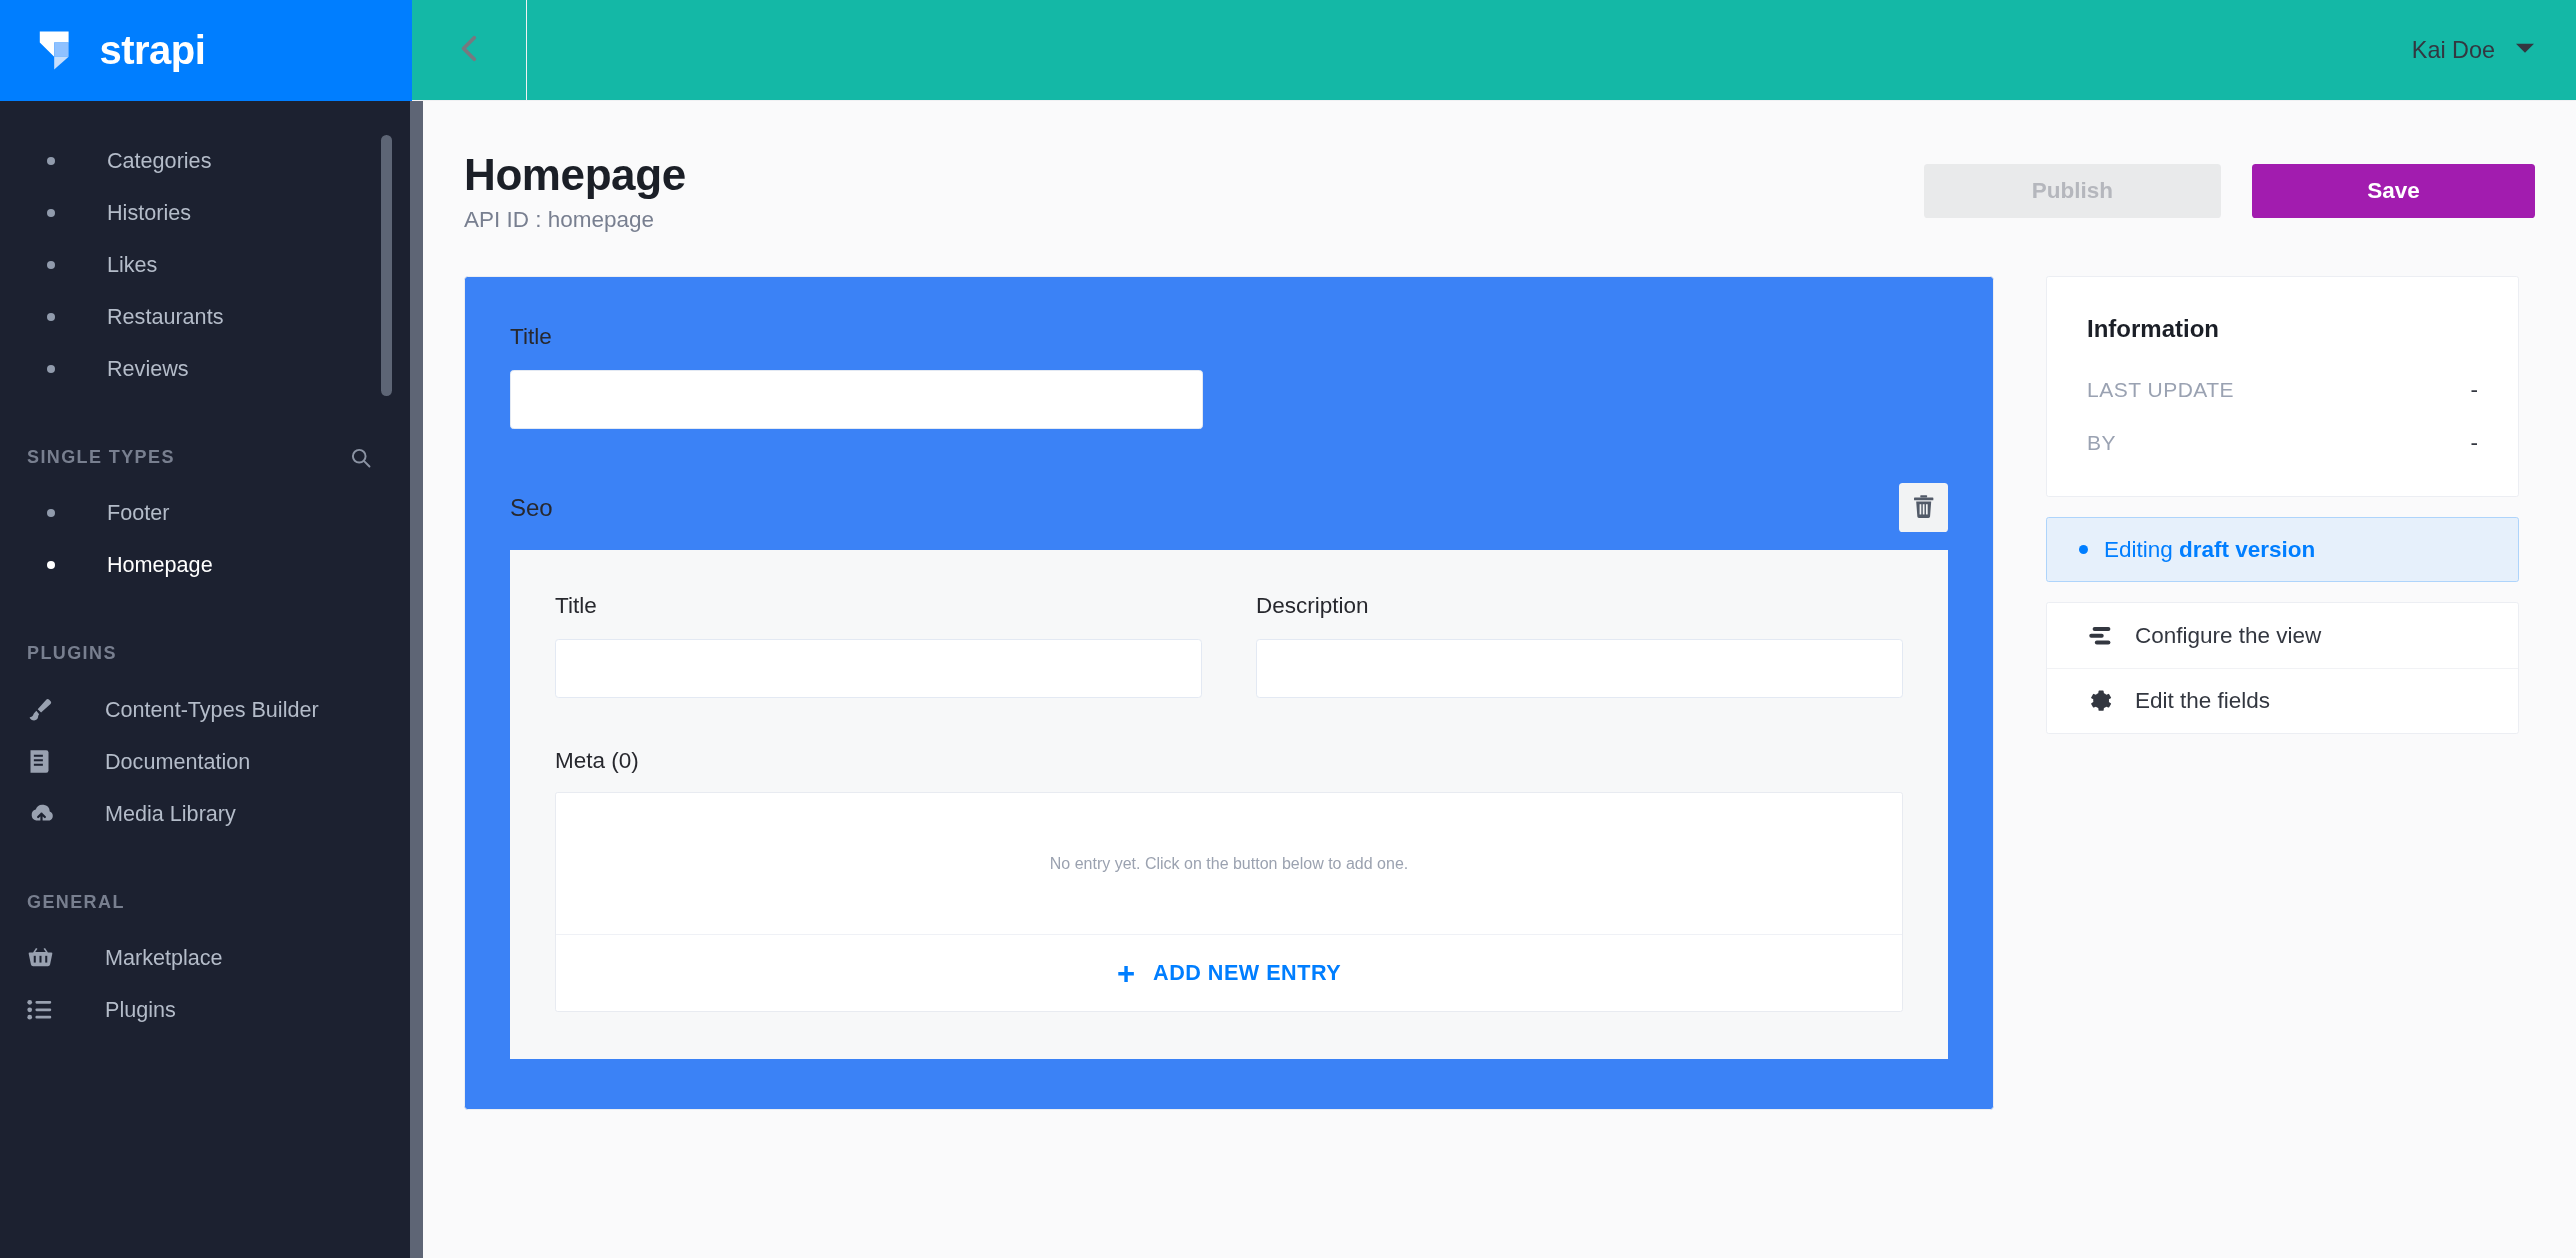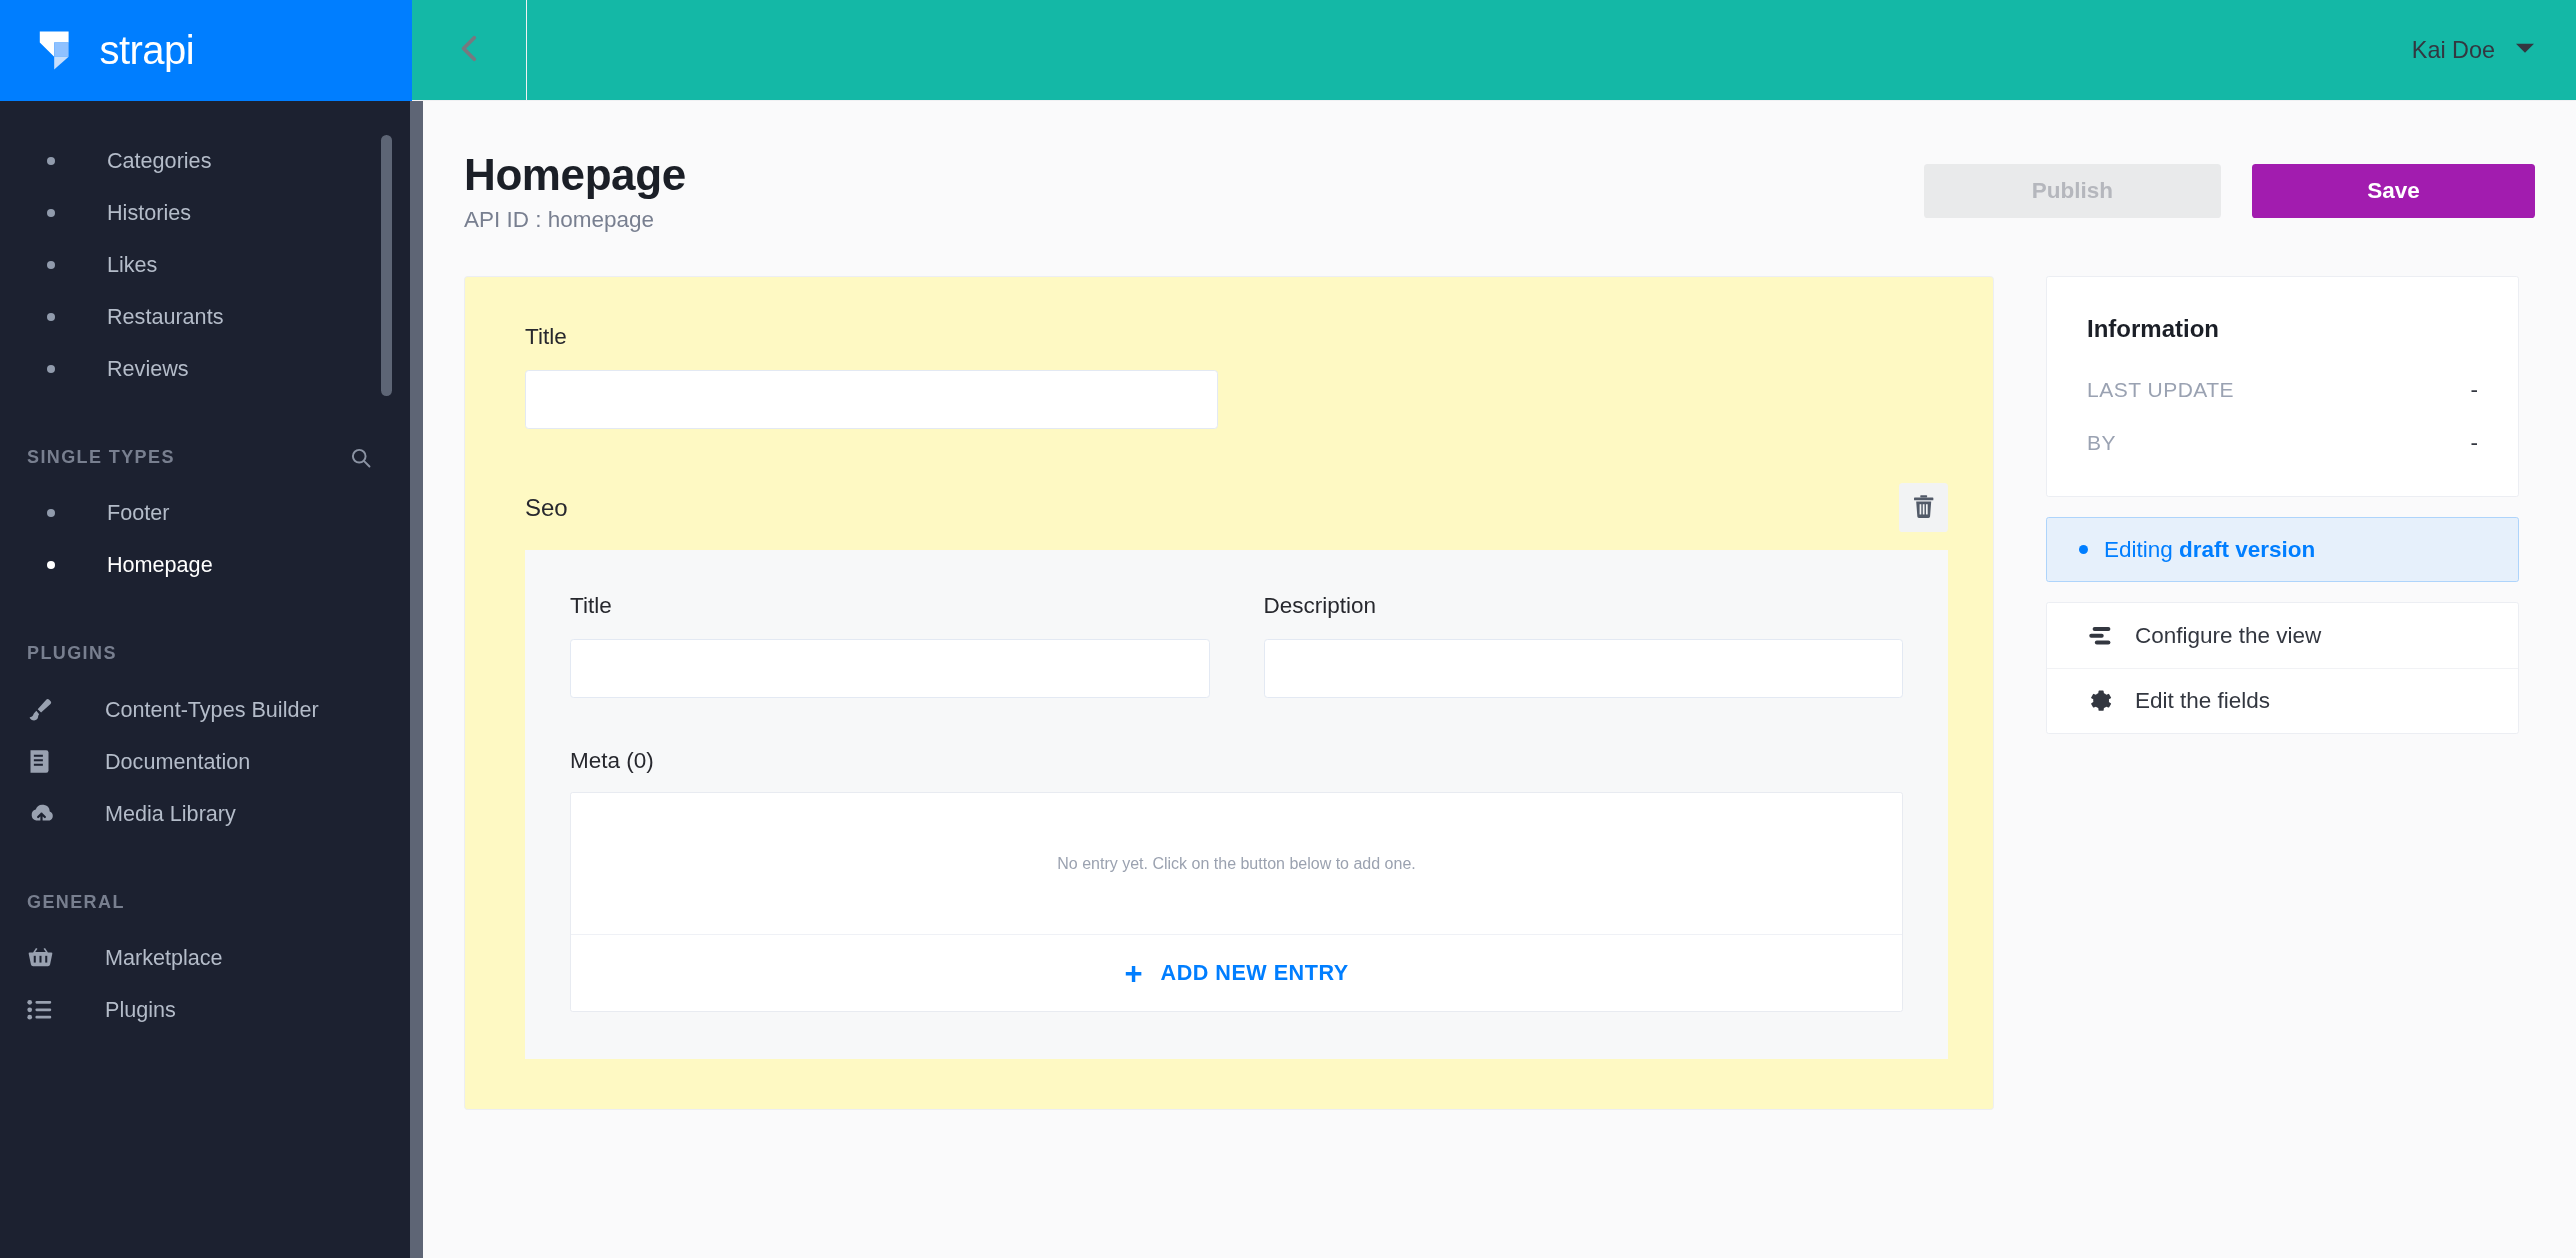--- a/index.html
+++ b/index.html
@@ -21,21 +21,21 @@
     position: relative;
   }
   .brand {
     height: 101px; min-height: 101px;
     background: #007eff;
     display: flex; align-items: center;
     padding-left: 36px;
   }
   .brand-logo { width: 49px; height: 45px; margin-right: 14.4px; }
   .brand-name {
-    color: #ffffff; font-size: 40px; font-weight: 400; letter-spacing: -0.5px;
+    color: #ffffff; font-size: 40px; font-weight: 700; letter-spacing: -0.5px;
   }
 
   .nav-scroll {
     flex: 1; overflow: hidden; position: relative;
     padding-top: 27px;
   }
 
   .nav-section-head {
     display: flex; align-items: center; justify-content: space-between;
     padding: 0 38px 0 27px;
@@ -145,24 +145,24 @@
   }
   .btn-save {
     width: 283px; background: #a21caf; color: #ffffff; cursor: pointer;
   }
 
   .body-row { display: flex; gap: 52px; align-items: flex-start; }
 
   
   .form-card {
     width: 1530px;
-    background: #fef9c3;
+    background: #3b82f6;
     border: 0.9px solid #eceef3;
     border-radius: 3.6px;
-    padding: 47px 45px 50px 60px;
+    padding: 47px 45px 50px 45px;
   }
   .field-label {
     font-size: 22.5px; color: #27282e; margin-bottom: 20px; display: block;
   }
   .text-input {
     width: 693px; height: 59px;
     border: 1.8px solid #e3e9f3; border-radius: 3.6px;
     background: #ffffff;
     font-family: "Liberation Sans", sans-serif;
     font-size: 21.6px; color: #333740;

